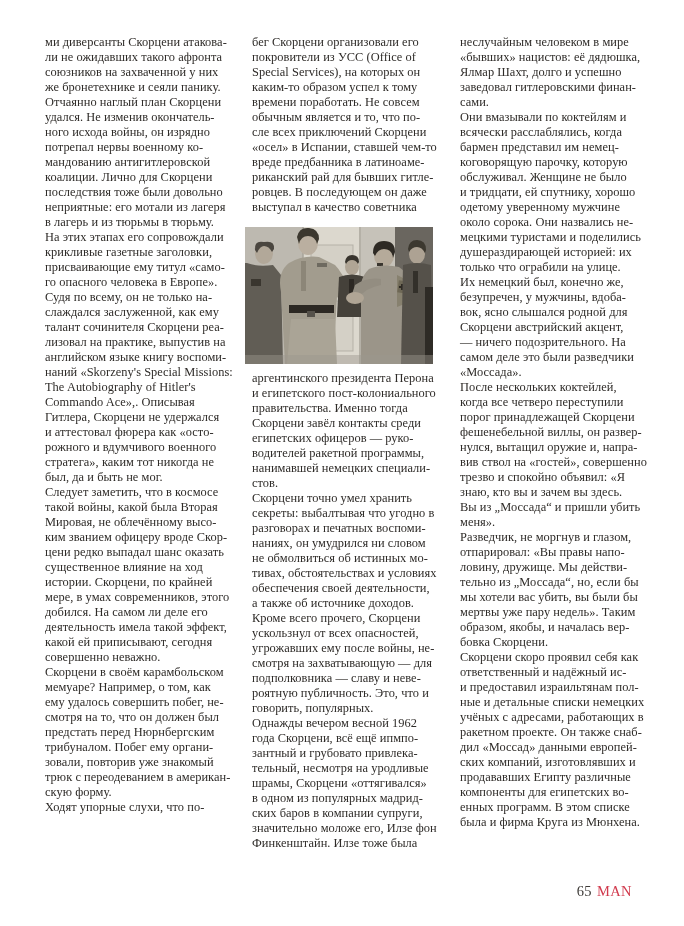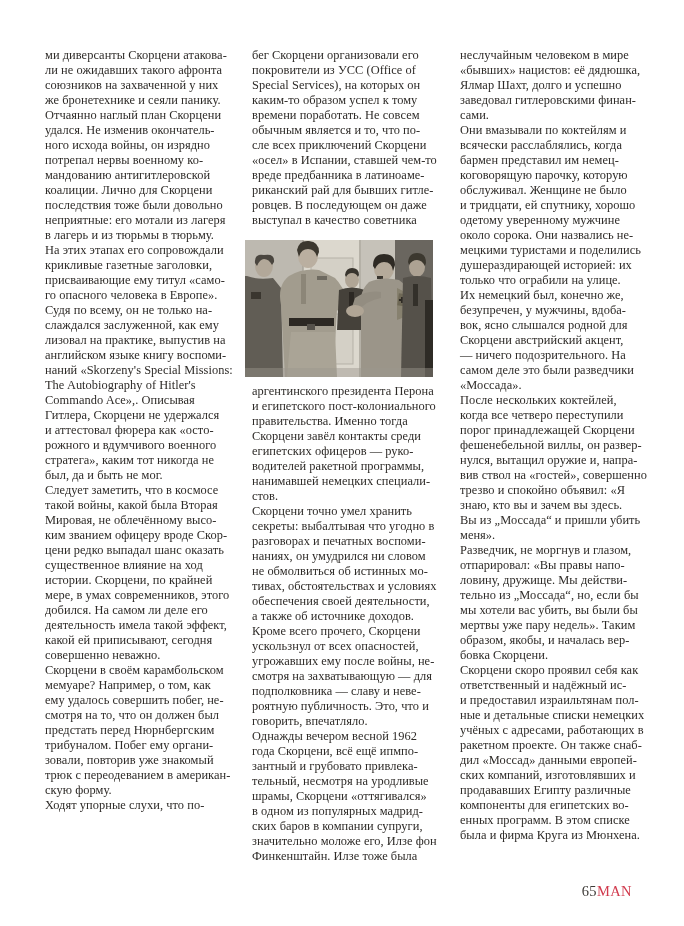--- a/index.html
+++ b/index.html
@@ -4,21 +4,21 @@
 <style>
   html,body{margin:0;padding:0;background:#ffffff;}
   .page{
     position:relative;
     width:684px;height:926px;
     background:#ffffff;
     font-family:"Liberation Serif","DejaVu Serif",serif;
     color:#2e2b28;
     overflow:hidden;
   }
-  .col{position:absolute;top:48px;width:200px;}
+  .col{position:absolute;top:35px;width:200px;}
   #col1{left:45px;}
   #col2{left:252px;}
   #col3{left:460px;}
   .line{
     font-size:12.4px;
     line-height:15px;
     white-space:nowrap;
     letter-spacing:0.05px;
   }
   .photo{
@@ -31,21 +31,21 @@
   .footer{
     position:absolute;
     top:883px;
     left:0;
     width:632px;
     text-align:right;
     font-size:14.5px;
     letter-spacing:0.4px;
     color:#3d3a37;
   }
-  .footer .brand{font-weight:400;}
+  .footer .brand{margin-left:5px;font-weight:400;}
 </style>
 </head>
 <body>
 
 <div class="page">
 
   <div class="col" id="col1">
     <div>
         <div class="line">ми диверсанты Скорцени атакова-</div>
         <div class="line">ли не ожидавших такого афронта</div>
@@ -59,20 +59,21 @@
         <div class="line">коалиции. Лично для Скорцени</div>
         <div class="line">последствия тоже были довольно</div>
         <div class="line">неприятные: его мотали из лагеря</div>
         <div class="line">в лагерь и из тюрьмы в тюрьму.</div>
         <div class="line">На этих этапах его сопровождали</div>
         <div class="line">крикливые газетные заголовки,</div>
         <div class="line">присваивающие ему титул «само-</div>
         <div class="line">го опасного человека в Европе».</div>
         <div class="line">Судя по всему, он не только на-</div>
         <div class="line">слаждался заслуженной, как ему</div>
+        <div class="line">талант сочинителя Скорцени реа-</div>
         <div class="line">лизовал на практике, выпустив на</div>
         <div class="line">английском языке книгу воспоми-</div>
         <div class="line">наний «Skorzeny's Special Missions:</div>
         <div class="line">The Autobiography of Hitler's</div>
         <div class="line">Commando Ace»,. Описывая</div>
         <div class="line">Гитлера, Скорцени не удержался</div>
         <div class="line">и аттестовал фюрера как «осто-</div>
         <div class="line">рожного и вдумчивого военного</div>
         <div class="line">стратега», каким тот никогда не</div>
         <div class="line">был, да и быть не мог.</div>
@@ -189,21 +190,21 @@
         <div class="line">не обмолвиться об истинных мо-</div>
         <div class="line">тивах, обстоятельствах и условиях</div>
         <div class="line">обеспечения своей деятельности,</div>
         <div class="line">а также об источнике доходов.</div>
         <div class="line">Кроме всего прочего, Скорцени</div>
         <div class="line">ускользнул от всех опасностей,</div>
         <div class="line">угрожавших ему после войны, не-</div>
         <div class="line">смотря на захватывающую — для</div>
         <div class="line">подполковника — славу и неве-</div>
         <div class="line">роятную публичность. Это, что и</div>
-        <div class="line">говорить, впечатляло.</div>
+        <div class="line">говорить, популярных.</div>
         <div class="line">Однажды вечером весной 1962</div>
         <div class="line">года Скорцени, всё ещё ипмпо-</div>
         <div class="line">зантный и грубовато привлека-</div>
         <div class="line">тельный, несмотря на уродливые</div>
         <div class="line">шрамы, Скорцени «оттягивался»</div>
         <div class="line">в одном из популярных мадрид-</div>
         <div class="line">ских баров в компании супруги,</div>
         <div class="line">значительно моложе его, Илзе фон</div>
         <div class="line">Финкенштайн. Илзе тоже была</div>
       </div>

